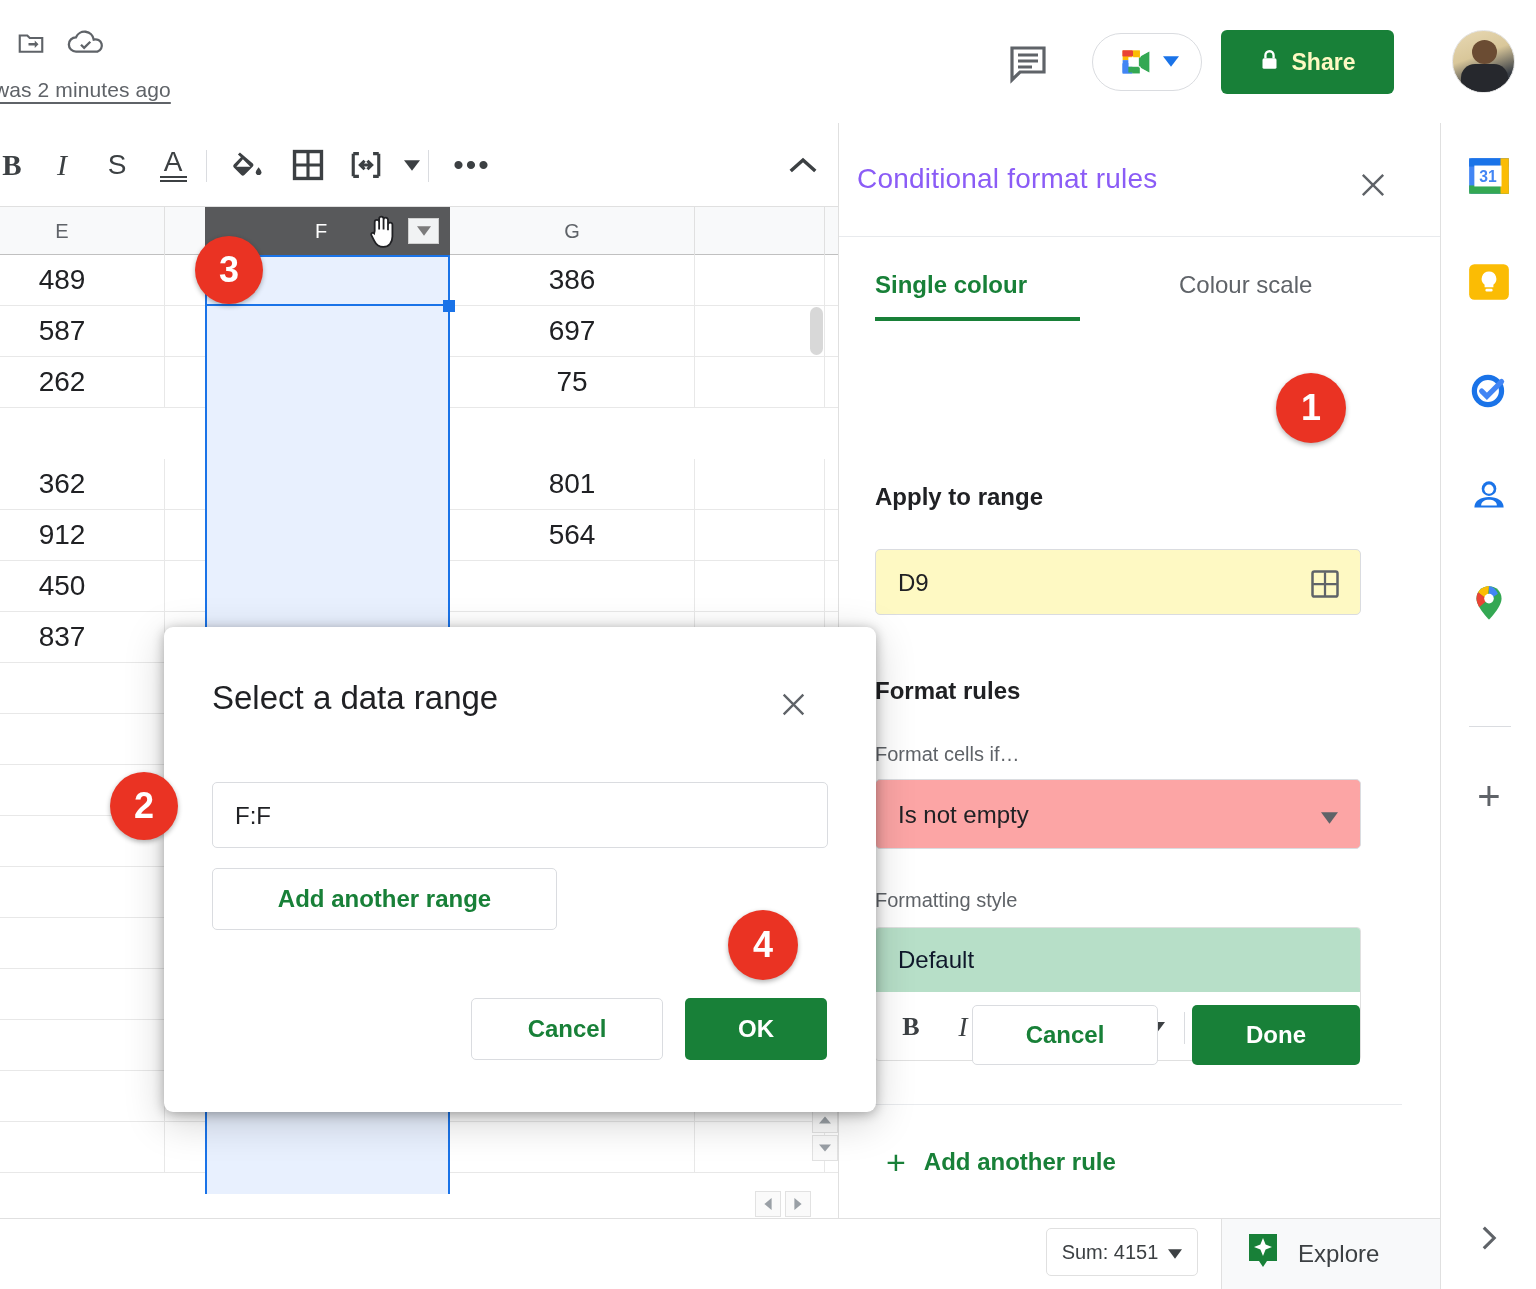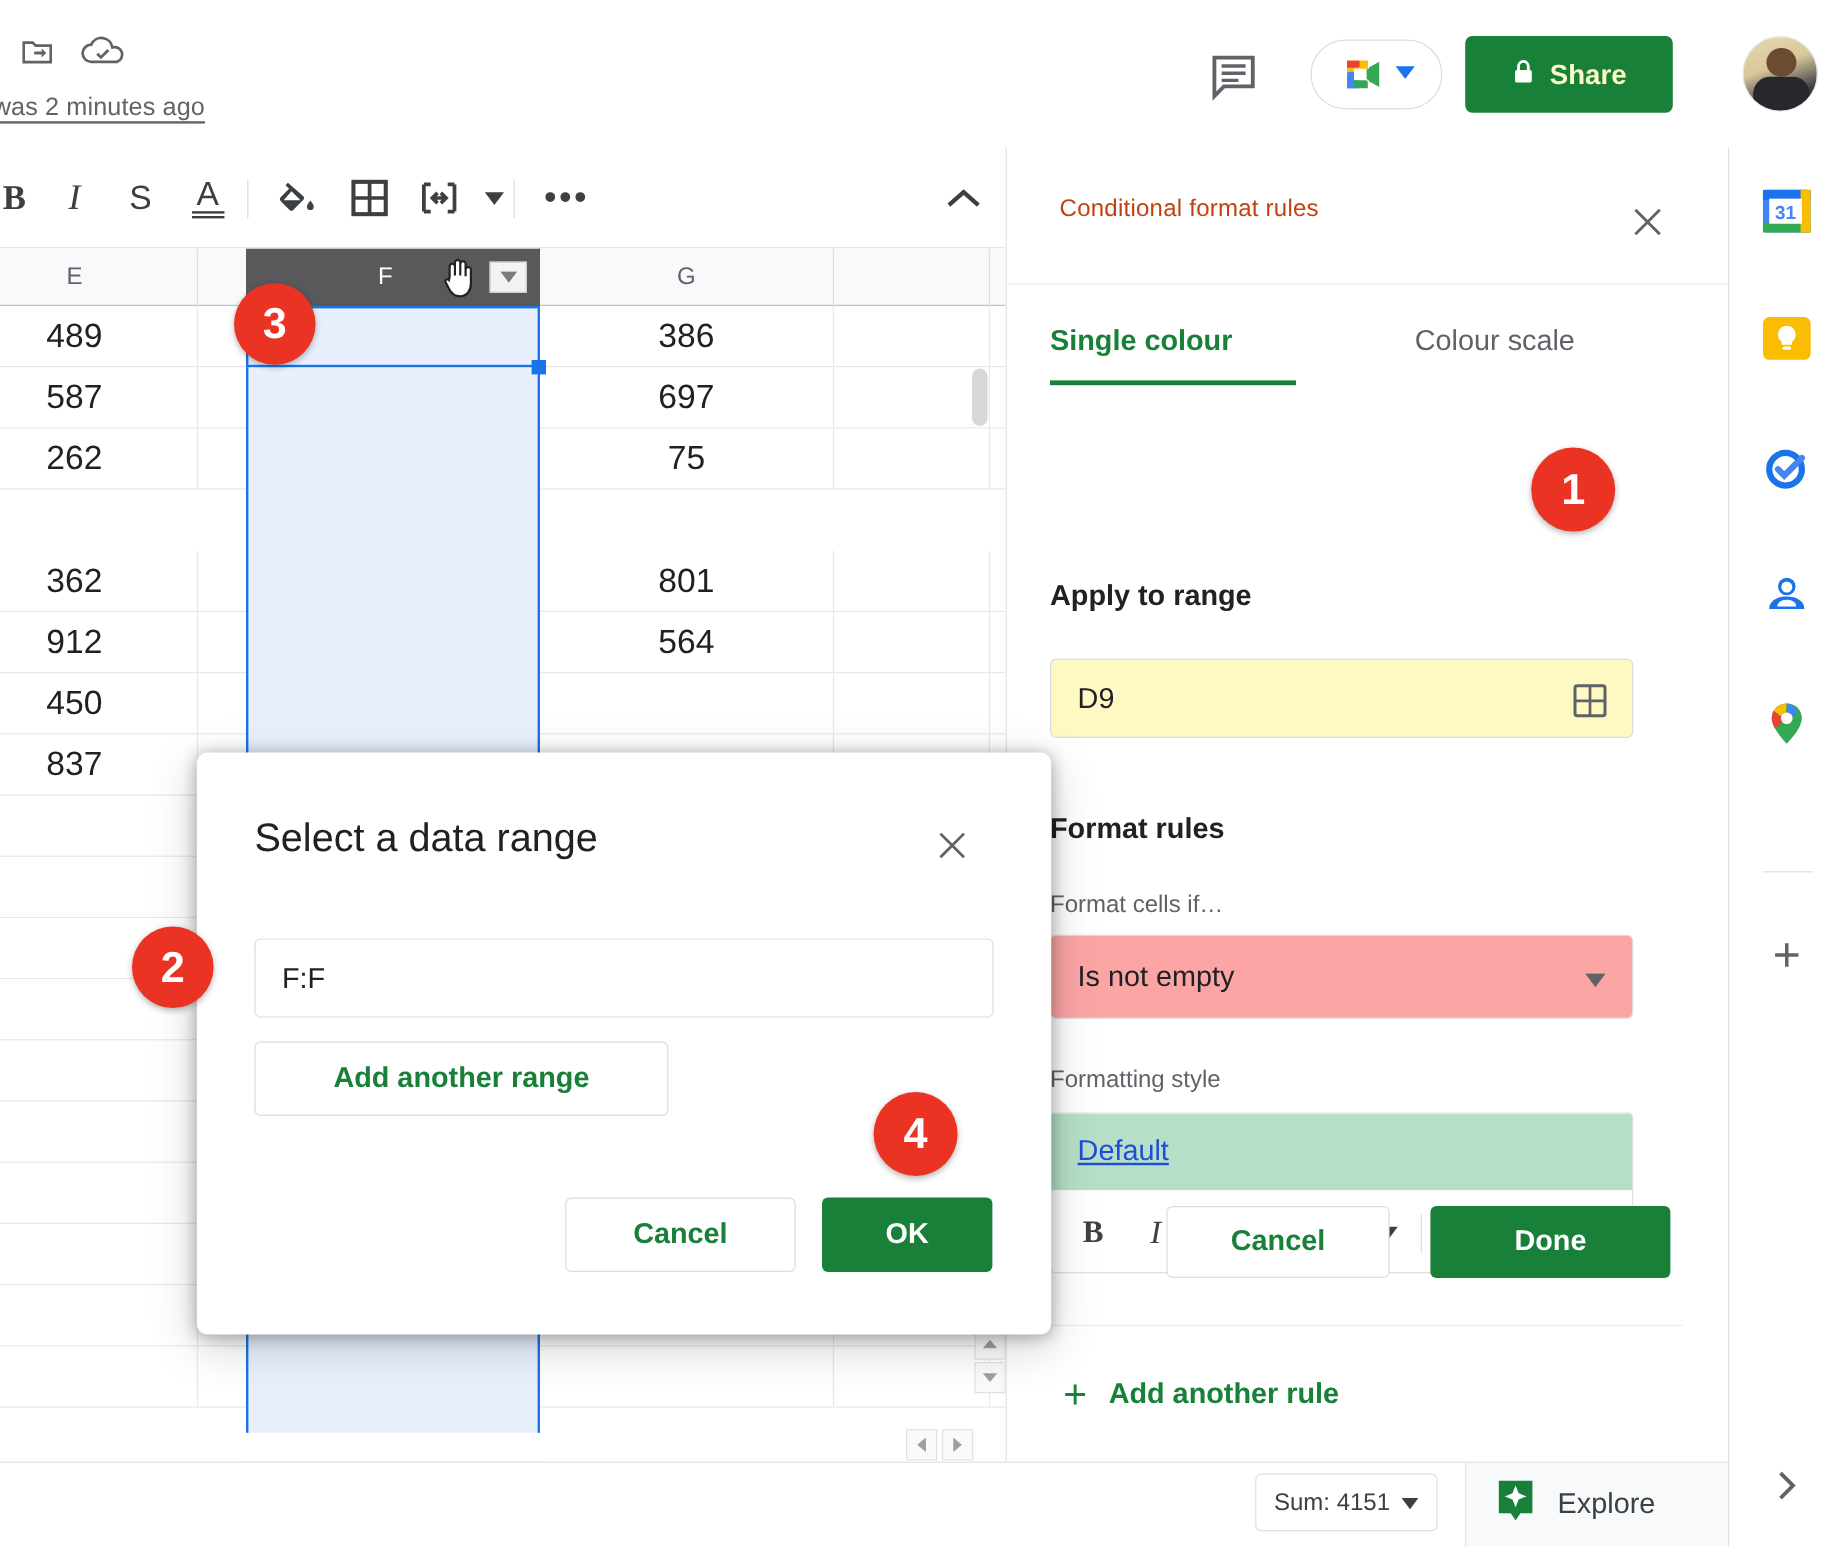--- a/index.html
+++ b/index.html
@@ -101,21 +101,21 @@
   .vbar { position: absolute; right: 14px; top: 56px; width: 14px; height: 1046px; }
   .vthumb { position: absolute; left: 0; top: 0; width: 13px; height: 48px; background: #d8d8d8; border-radius: 7px; }
   .sb-arrow { position: absolute; width: 26px; height: 26px; background: #fafafa; border: 1px solid #e2e2e2;
               display: flex; align-items: center; justify-content: center; cursor: pointer; }
   .hbar { position: absolute; left: 0; bottom: 0; width: 838px; height: 24px; background: #fff; }
 
   
   .cf-panel { position: absolute; left: 838px; top: 123px; width: 602px; height: 1095px; background: #fff;
               border-left: 1px solid #e0e0e0; }
   .cf-head { position: absolute; left: 0; top: 0; width: 602px; height: 114px; border-bottom: 1px solid #e8eaed; }
-  .cf-title { position: absolute; left: 44px; top: 40px; font-size: 20px; color: #c2410c; letter-spacing: .2px; }
+  .cf-title { position: absolute; left: 18px; top: 40px; font-size: 28px; color: #8b5cf6; letter-spacing: .2px; }
   .cf-close { position: absolute; left: 512px; top: 40px; width: 44px; height: 44px; cursor: pointer;
               display: flex; align-items: center; justify-content: center; }
   .cf-body { position: absolute; left: 0; top: 114px; width: 602px; height: 981px; }
   .cf-tabs { position: absolute; left: 0; top: 22px; width: 602px; height: 74px; text-align: right; }
   .cf-tab { position: absolute; top: 0; height: 74px; display: flex; align-items: flex-start; padding-top: 12px;
             font-size: 24px; cursor: pointer; }
   .cf-tab-1 { left: 36px; color: #188038; font-weight: bold; }
   .cf-tab-1::after { content: ""; position: absolute; left: 0; bottom: 12px; width: 205px; height: 4px; background: #188038; }
   .cf-tab-2 { left: 340px; color: #5f6368; }
   .lbl-strong { position: absolute; font-size: 24px; color: #202124; font-weight: bold; }
@@ -125,39 +125,39 @@
   .range-val { position: absolute; left: 22px; top: 19px; font-size: 24px; color: #202124; }
   .range-grid-icon { position: absolute; right: 20px; top: 19px; width: 30px; height: 30px; cursor: pointer; }
   .sel-box { position: absolute; left: 36px; top: 542px; width: 486px; height: 70px;
              border: 1px solid #dadce0; border-radius: 5px; background: #fca5a5; cursor: pointer; }
   .sel-val { position: absolute; left: 22px; top: 21px; font-size: 24px; color: #202124; }
   .sel-caret { position: absolute; right: 22px; top: 30px; }
   .style-box { position: absolute; left: 36px; top: 690px; width: 486px; height: 134px;
                border: 1px solid #e0e0e0; border-radius: 4px; overflow: hidden; }
   .style-preview { position: absolute; left: 0; top: 0; width: 486px; height: 64px; background: #b7dfc8;
                    display: flex; align-items: center; }
-  .style-preview span { margin-left: 22px; font-size: 24px; color: #1d4ed8; text-decoration: underline; }
+  .style-preview span { margin-left: 22px; font-size: 24px; color: #0f172a; }
   .style-tools { position: absolute; left: 0; top: 64px; width: 486px; height: 70px; background: #fff; }
   .st { position: absolute; top: 12px; height: 46px; display: flex; align-items: center; justify-content: center;
         color: #3c4043; cursor: pointer; }
   .st-b { left: 14px; width: 42px; font-size: 26px; font-weight: bold; font-family: "Liberation Serif", serif;}
   .st-i { left: 68px; width: 38px; font-size: 27px; font-style: italic; font-family: "Liberation Serif", serif;}
   .st-u { left: 120px; width: 40px; font-size: 26px; text-decoration: underline; font-family: "Liberation Serif", serif;}
   .st-s { left: 174px; width: 40px; font-size: 25px; text-decoration: line-through; font-family: "Liberation Serif", serif;}
   .st-a { left: 226px; width: 38px; font-size: 26px; font-family: "Liberation Serif", serif;}
   .st-a-caret { left: 268px; width: 26px; }
   .st-sep { position: absolute; left: 308px; top: 20px; width: 1px; height: 32px; background: #dadce0; }
   .st-fill { left: 326px; width: 44px; flex-direction: column; }
   .st-fill-bar { width: 30px; height: 7px; background: #b7dfc8; margin-top: 2px; }
   .st-fill-caret { left: 374px; width: 26px; }
   .cf-btn-cancel { position: absolute; left: 972px; top: 1005px; width: 186px; height: 60px;
                    border: 1px solid #dadce0; border-radius: 5px; background: #fff; color: #188038;
                    font-size: 24px; font-weight: bold; display: flex; align-items: center; justify-content: center;
                    cursor: pointer; }
-  .cf-btn-done { position: absolute; left: 1192px; top: 1005px; width: 200px; height: 60px;
+  .cf-btn-done { position: absolute; left: 1192px; top: 1005px; width: 168px; height: 60px;
                  background: #188038; border-radius: 5px; color: #fff;
                  font-size: 24px; font-weight: bold; display: flex; align-items: center; justify-content: center;
                  cursor: pointer; }
   .cf-divider { position: absolute; left: 838px; top: 1104px; width: 564px; height: 1px; background: #e8eaed; }
   .cf-add-rule { position: absolute; left: 886px; top: 1138px; height: 48px; display: flex; align-items: center;
                  gap: 18px; color: #188038; font-size: 24px; font-weight: bold; cursor: pointer; }
   .cf-plus { font-size: 34px; font-weight: normal; line-height: 30px; }
 
   
   .dlg { position: absolute; left: 164px; top: 627px; width: 712px; height: 485px; background: #fff;

